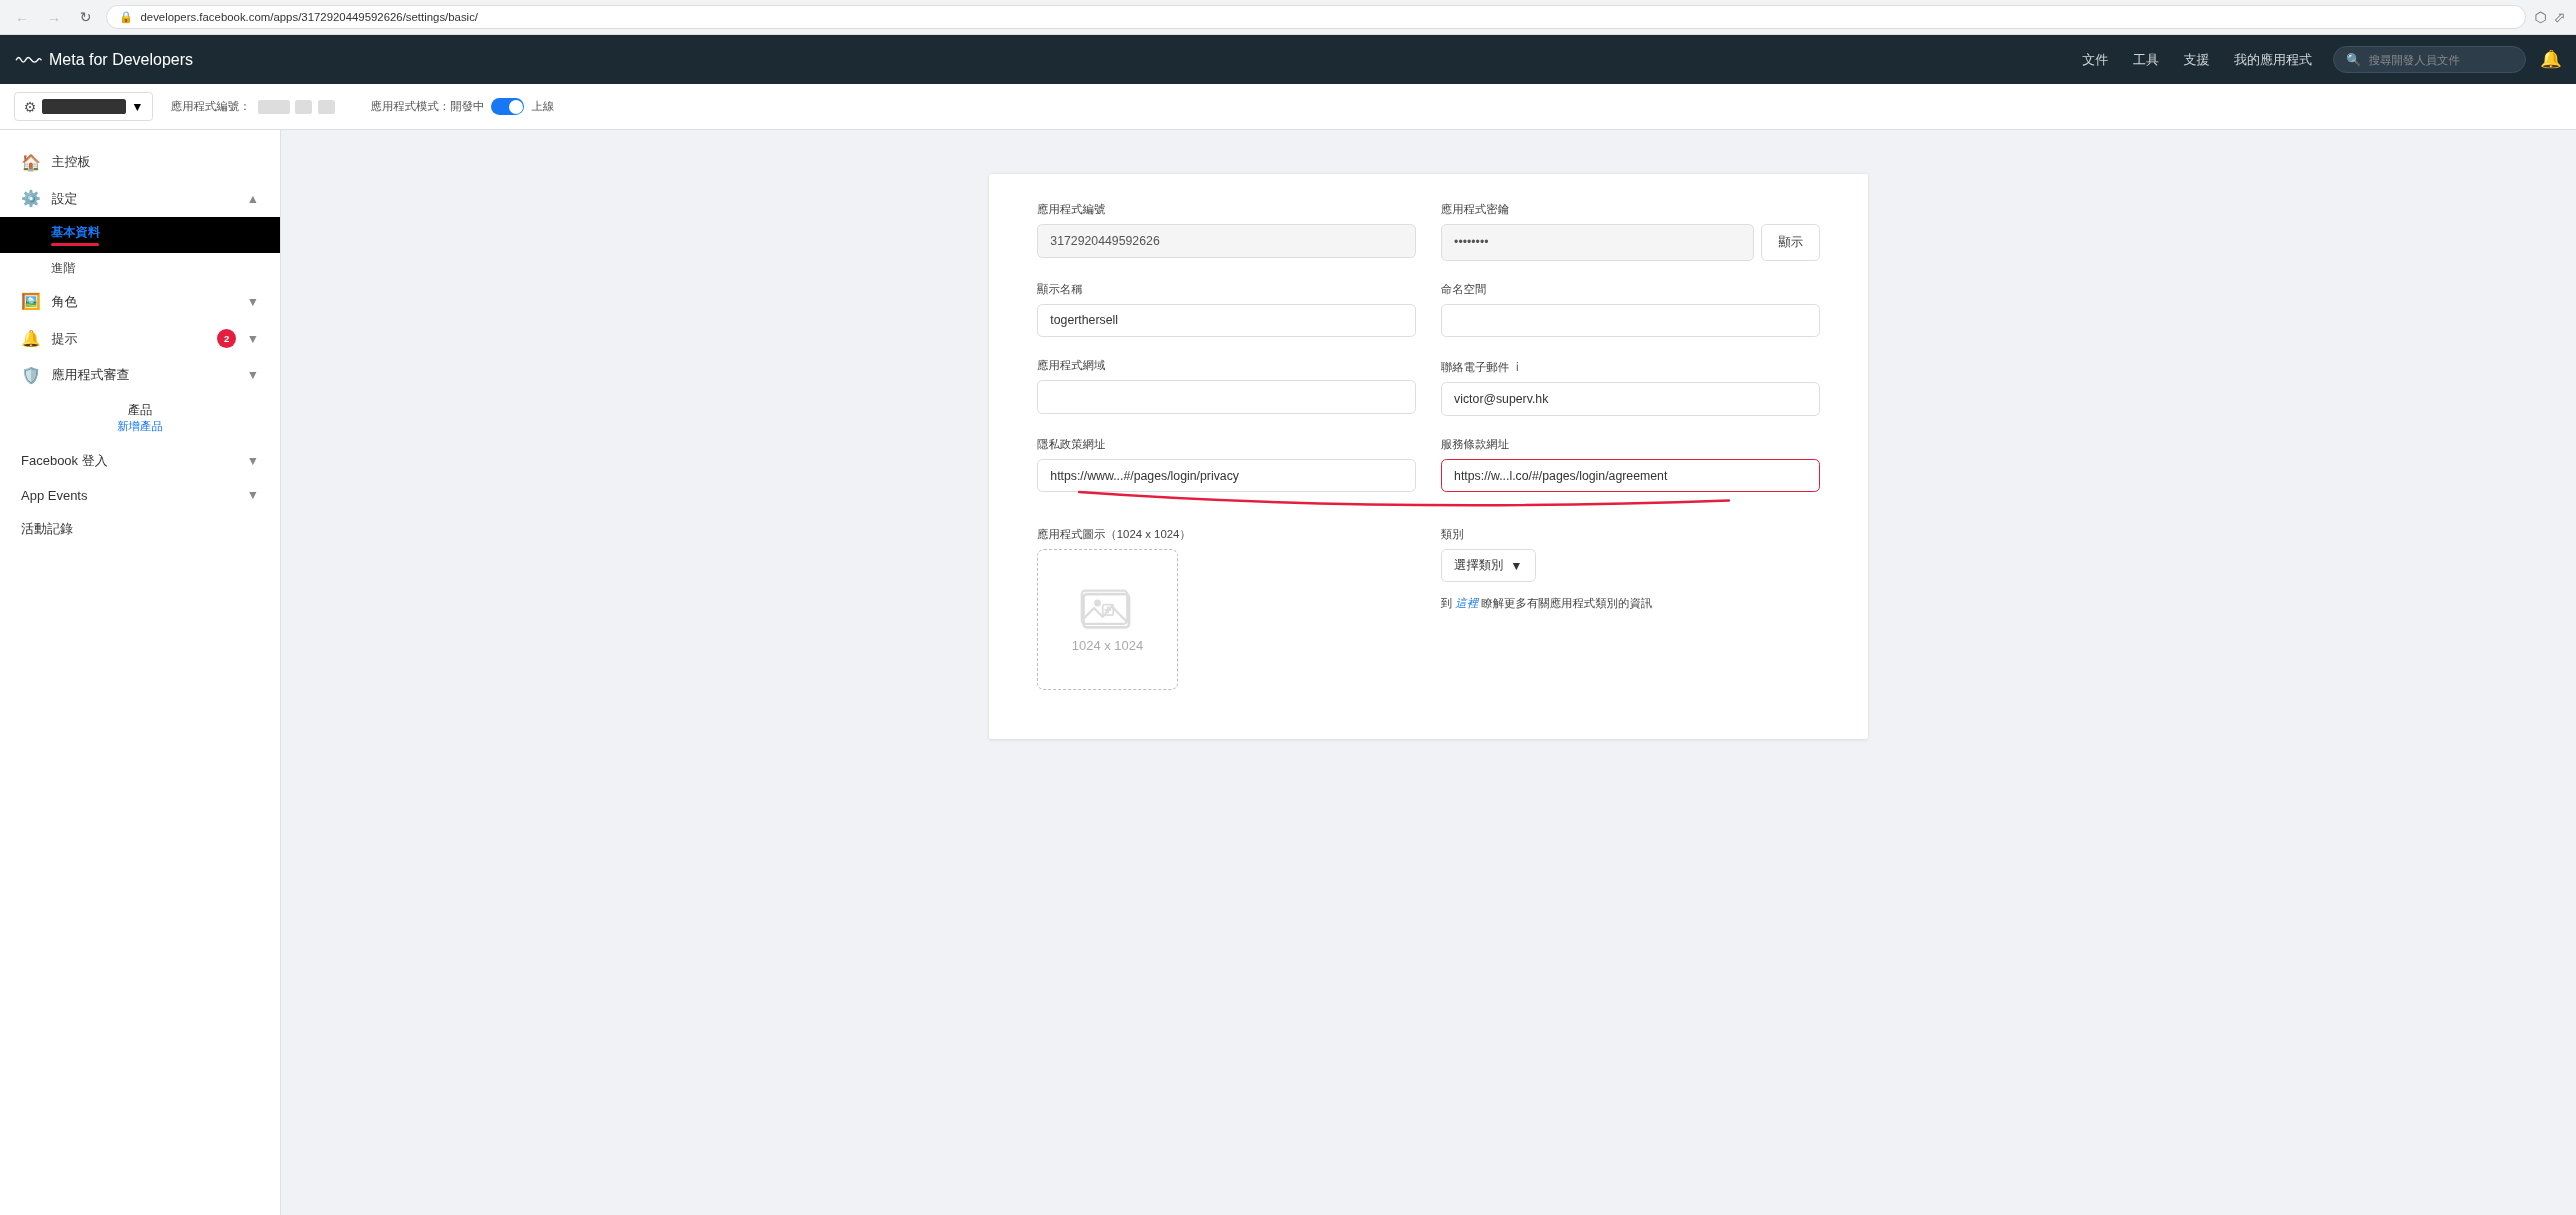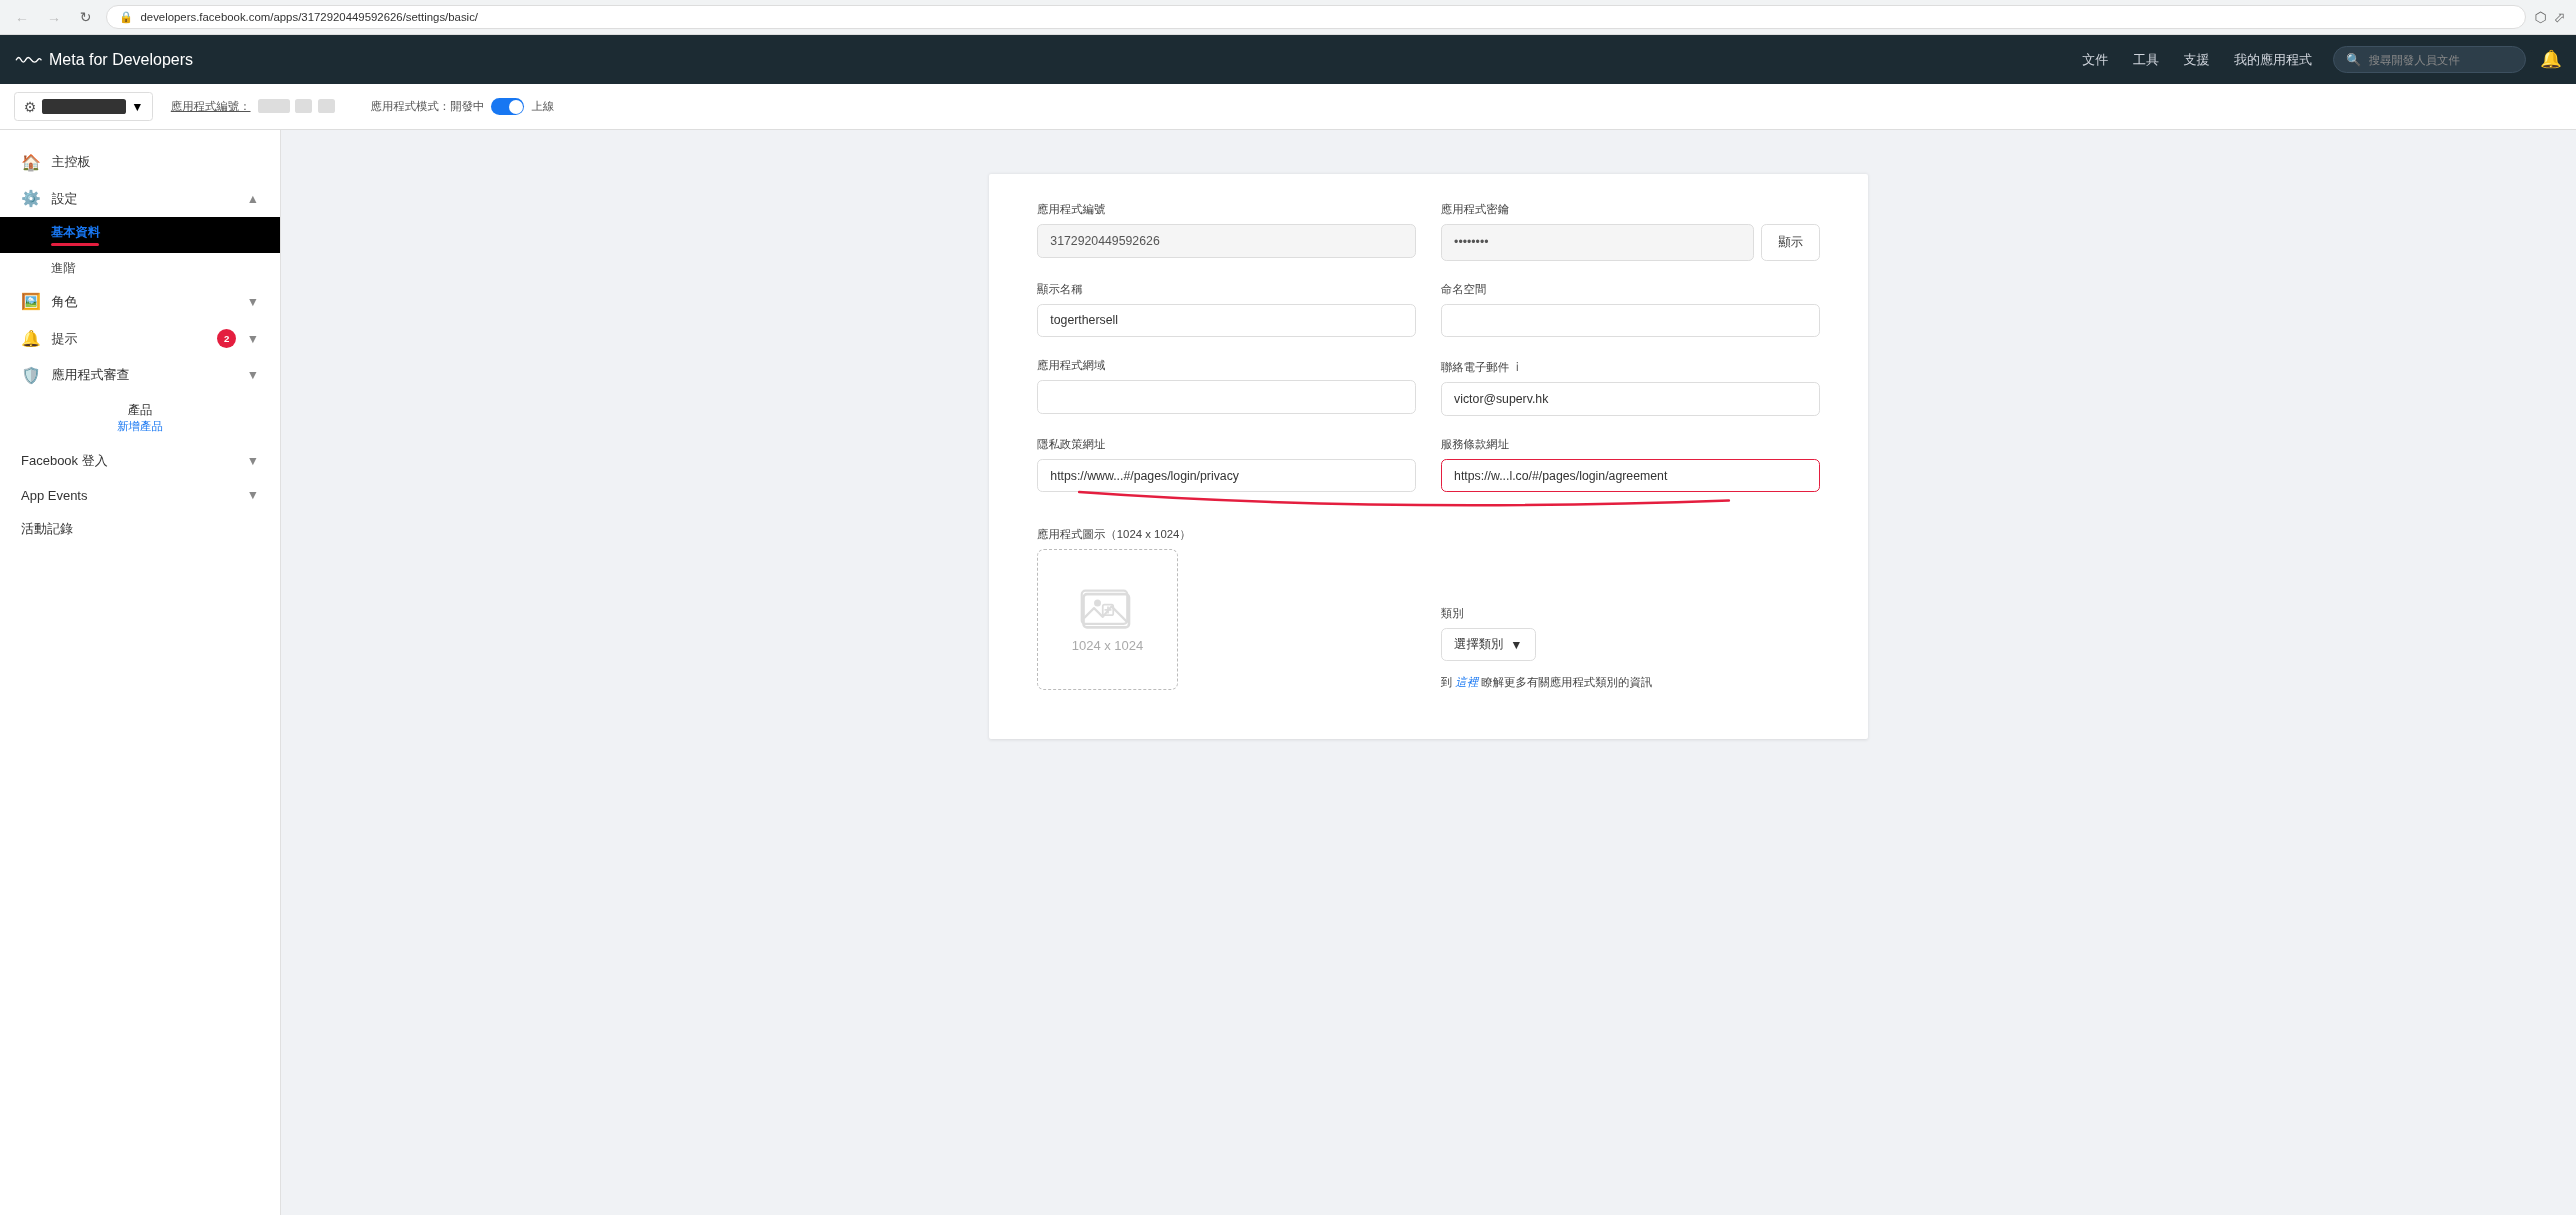--- a/index.html
+++ b/index.html
@@ -123,25 +123,24 @@
     .app-selector .app-name {
       background: #333;
       color: transparent;
       border-radius: 2.6px;
       padding: 1.8px 26px;
       font-size: 11.4px;
       user-select: none;
     }
     .app-id-section {
       display: flex;
-      align-items: flex-start;
+      align-items: flex-end;
       gap: 7px;
       font-size: 11.4px;
       color: #555;
-      text-decoration: underline;
     }
     .app-id-section .id-placeholder {
       display: flex;
       gap: 5.3px;
       align-items: center;
     }
     .id-block {
       background: #ddd;
       color: transparent;
       border-radius: 2.6px;
@@ -541,21 +540,21 @@
         <div class="form-group">
           <label class="form-label">服務條款網址</label>
           <input class="form-input" type="text" value="https://w...l.co/#/pages/login/agreement" style="border-color: rgb(228, 30, 63); border-width: 1.8px;">
         </div>
 
         <svg style="position:absolute; bottom:-26px; left:0; width:100%; height:35px; pointer-events:none;" viewBox="0 0 928 40" width="816" height="35">
           <path d="M 50 10 Q 400 35 820 20" stroke="#e41e3f" stroke-width="3" fill="none" stroke-linecap="round"></path>
         </svg>
       </div>
 
-      <div class="form-row" style="align-items: flex-end;">
+      <div class="form-row" style="align-items: flex-start;">
         <div class="form-group">
           <label class="form-label">應用程式圖示（1024 x 1024）</label>
           <div class="image-upload">
             <svg class="image-icon-svg" width="56" height="44" viewBox="0 0 64 50" fill="none">
               <rect x="4" y="8" width="52" height="38" rx="4" stroke="#aaa" stroke-width="3" fill="none"></rect>
               <rect x="2" y="4" width="52" height="38" rx="4" stroke="#aaa" stroke-width="2.5" fill="none"></rect>
               <circle cx="20" cy="18" r="4" fill="#aaa"></circle>
               <path d="M4 36 L16 24 L26 34 L36 22 L54 40" stroke="#aaa" stroke-width="2.5" fill="none" stroke-linejoin="round"></path>
               <rect x="26" y="20" width="12" height="12" rx="2" stroke="#aaa" stroke-width="2" fill="none"></rect>
               <line x1="32" y1="22" x2="32" y2="30" stroke="#aaa" stroke-width="2"></line>

